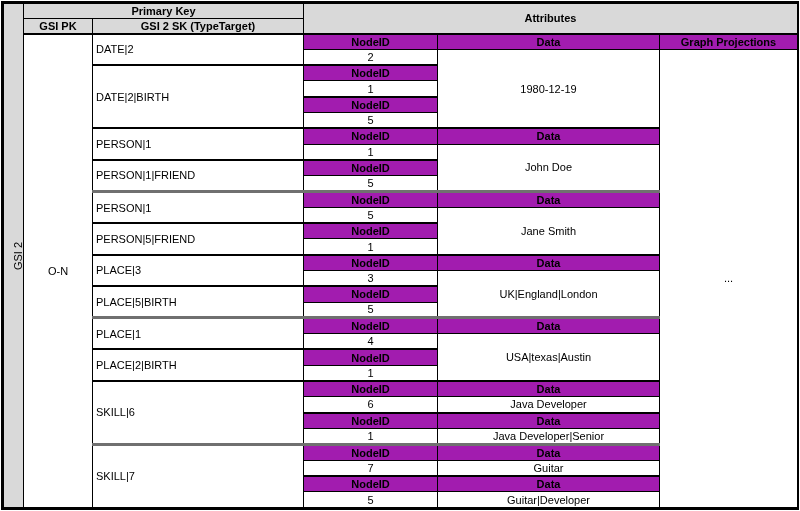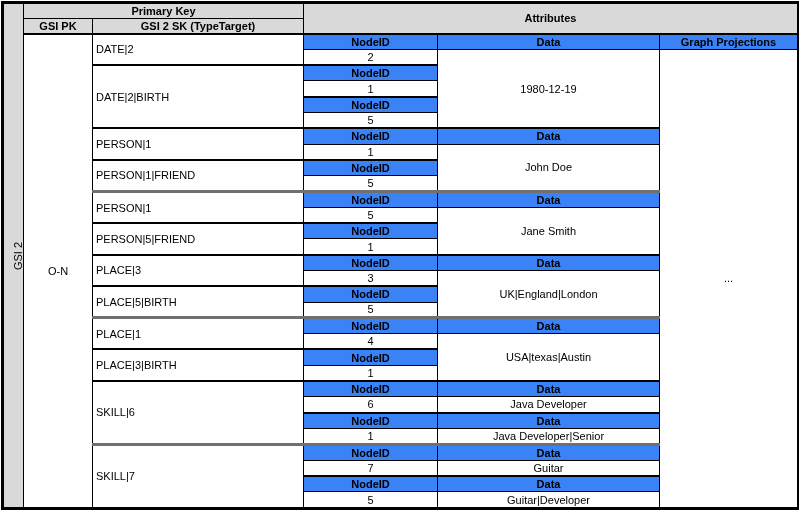--- a/index.html
+++ b/index.html
@@ -5,21 +5,21 @@
   html,body{margin:0;padding:0;background:#fff;}
   .frame{box-sizing:border-box;width:798px;height:509px;border:2px solid #000;margin:1px 0 0 1px;background:#fff;overflow:hidden;}
   table{border-collapse:collapse;table-layout:fixed;width:794px;height:505px;
         font-family:"Liberation Sans",sans-serif;font-size:11px;color:#000;}
   td{border:1px solid #000;padding:0 2px;overflow:hidden;white-space:nowrap;vertical-align:middle;}
   tr.hr{height:15px;}
   tr.br{height:15.8px;}
   .thdr{background:#d9d9d9;font-weight:bold;text-align:center;}
   .gsi2{background:#d9d9d9;text-align:center;padding:0;}
   .vert{display:inline-block;transform:rotate(-90deg);white-space:nowrap;}
-  .hdr{background:#3b82f6;font-weight:bold;text-align:center;border-top:2px solid #000;}
+  .hdr{background:#a21caf;font-weight:bold;text-align:center;border-top:2px solid #000;}
   .key{text-align:left;padding-left:3px;border-top:2px solid #000;margin-top:14px;}
   .pkval{text-align:center;border-top:2px solid #000;}
   .val{text-align:center;}
   .div{border-top:3px solid #707070 !important;}
 </style>
 </head>
 <body>
 
 <div class="frame">
   <table id="grid">
@@ -119,21 +119,21 @@
         <tr class="br">
           <td class="key div" rowspan="2">PLACE|1</td>
           <td class="hdr div">NodeID</td>
           <td class="hdr div">Data</td>
         </tr>
         <tr class="br">
           <td class="val">4</td>
           <td class="val" rowspan="3">USA|texas|Austin</td>
         </tr>
         <tr class="br">
-          <td class="key" rowspan="2">PLACE|3|BIRTH</td>
+          <td class="key" rowspan="2">PLACE|2|BIRTH</td>
           <td class="hdr">NodeID</td>
         </tr>
         <tr class="br">
           <td class="val">1</td>
         </tr>
         <tr class="br">
           <td class="key" rowspan="4">SKILL|6</td>
           <td class="hdr">NodeID</td>
           <td class="hdr">Data</td>
         </tr>

